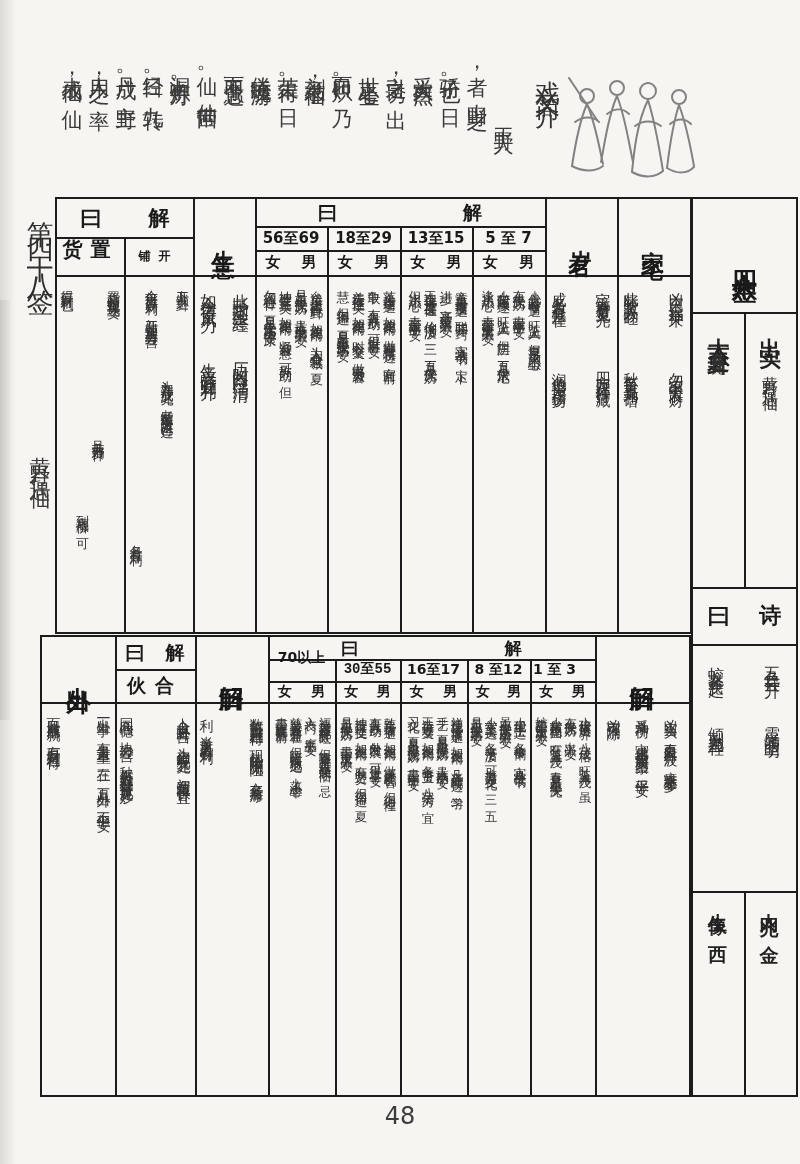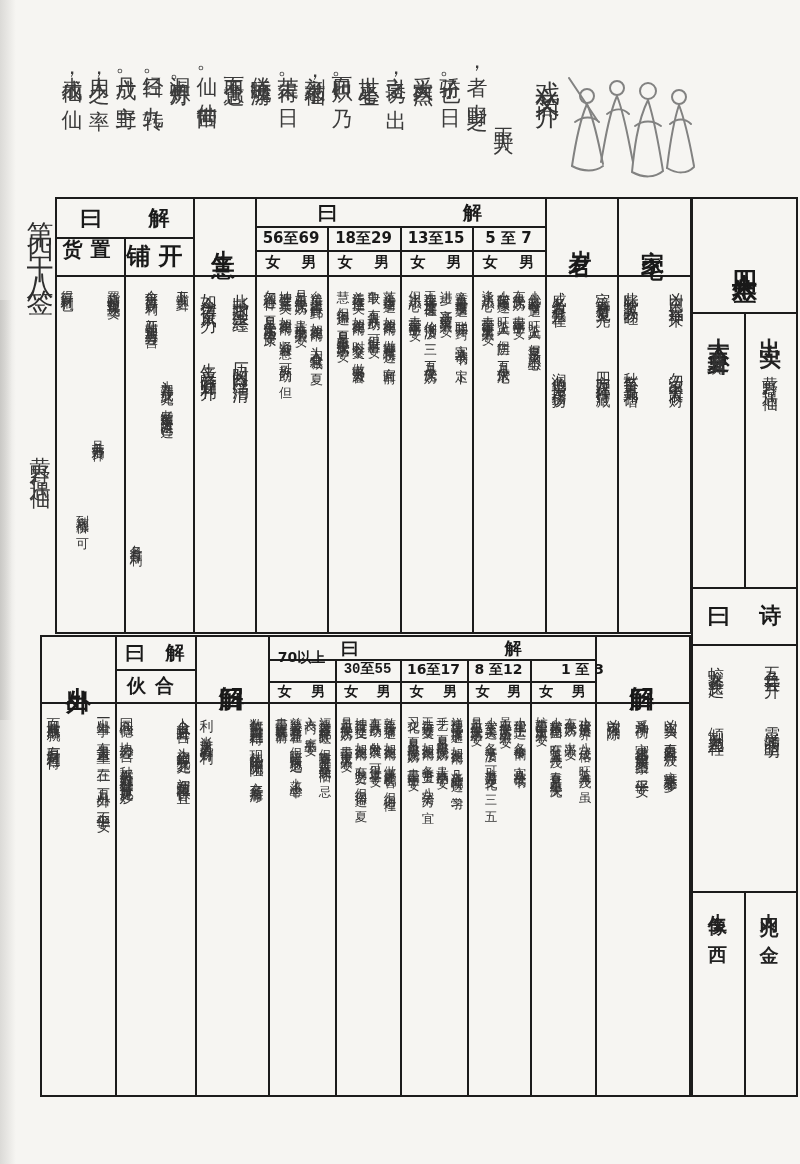--- a/index.html
+++ b/index.html
@@ -122,21 +122,21 @@
     <div class="ln hline" style="left:0;top:38px;width:136px;"></div>
     <div class="ln hline thick" style="left:0;top:76px;width:633px;"></div>
     <div class="ln hline" style="left:198px;top:27px;width:290px;"></div>
     <div class="ln hline" style="left:198px;top:51px;width:290px;"></div>
 
     <div class="pair" style="left:0;top:0;width:136px;height:38px;font-size:21px;">
       <span>曰</span>
       <span>解</span>
     </div>
     <div class="hlabel" style="left:0;top:38px;width:67px;height:24px;font-size:20px;letter-spacing:8px;">货置</div>
-    <div class="hlabel" style="left:67px;top:38px;width:69px;height:38px;font-size:24px;letter-spacing:8px;">铺开</div>
+    <div class="hlabel" style="left:67px;top:38px;width:69px;height:38px;font-size:12px;letter-spacing:8px;">铺开</div>
     <div class="cell fs13" style="left:0;top:76px;width:67px;height:357px;">
         <div class="vcol">置货初时宜现买现卖</div>
         <div class="vcol">　　　　　　　　　　且劳力费神</div>
         <div class="vcol">　　　　　　　　　　　　　　　到底涨价　可</div>
         <div class="vcol">得厚财利也</div>
       </div>
     <div class="cell fs13" style="left:67px;top:76px;width:69px;height:357px;">
         <div class="vcol">卜开铺之卦</div>
         <div class="vcol">　　　　　　为九转丹成之兆　老铺数年来波阻已过</div>
         <div class="vcol">今年可得厚财利　新开铺宜用苦力经营</div>
@@ -294,21 +294,21 @@
       </div>
 
     <div class="pair" style="left:226px;top:0;width:327px;height:22px;font-size:17px;">
       <span>曰</span>
       <span>解</span>
     </div>
     <div class="hlabel" style="left:226px;top:10px;width:67px;height:22px;font-size:14px;">70以上</div>
     <div class="hlabel" style="left:293px;top:22px;width:65px;height:20px;font-size:14px;font-family:Liberation Mono, monospace;">30至55</div>
     <div class="hlabel" style="left:358px;top:22px;width:67px;height:22px;font-size:14px;">16至17</div>
     <div class="hlabel" style="left:425px;top:22px;width:63px;height:22px;font-size:14px;">8 至12</div>
-    <div class="hlabel" style="left:488px;top:22px;width:49px;height:22px;font-size:14px;margin-left:28px;">1 至 3</div>
+    <div class="hlabel" style="left:488px;top:22px;width:49px;height:22px;font-size:14px;">1 至 3</div>
 
     <div class="pair" style="left:226px;top:44px;width:67px;height:21px;font-size:14px;">
       <span>女</span>
       <span>男</span>
     </div>
     <div class="pair" style="left:293px;top:44px;width:65px;height:21px;font-size:14px;">
       <span>女</span>
       <span>男</span>
     </div>
     <div class="pair" style="left:358px;top:44px;width:67px;height:21px;font-size:14px;">
@@ -358,14 +358,15 @@
     <div class="vhead" style="left:553px;top:0;width:94px;height:65px;">
       <span style="font-size:25px;letter-spacing:4px;">解曰</span>
     </div>
     <div class="cell fs14 spread" style="left:553px;top:65px;width:94px;height:393px;padding:6px 10px;">
         <div class="vcol">凶灾当头　春夏人口奔波　疾难是非多</div>
         <div class="vcol">受杀冲仿　宜求佛祖令旗安门上祭　保平安</div>
         <div class="vcol">凶灾可消除</div>
       </div>
   </div>
 
+  <div class="pagenum">48</div>
 
 </div>
 
 </body></html>

